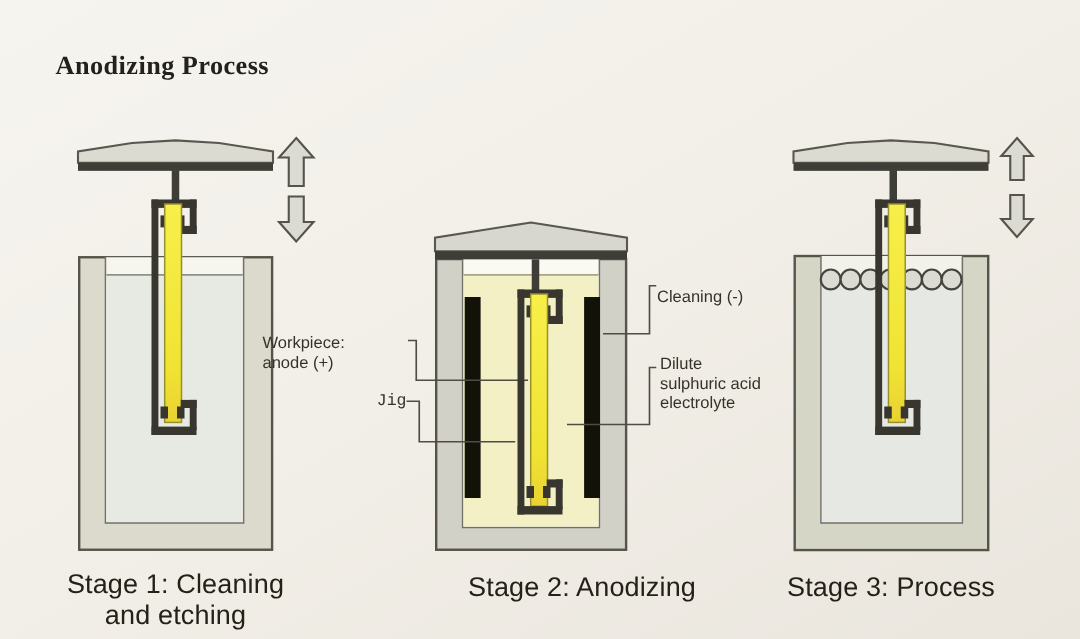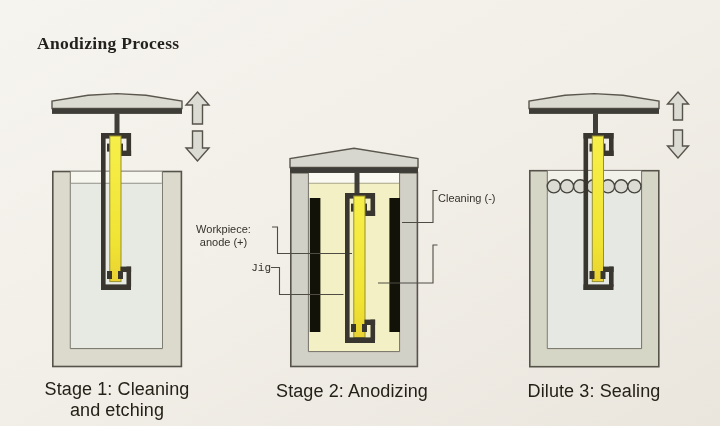--- a/index.html
+++ b/index.html
@@ -6,24 +6,24 @@
   .stage-canvas{
     position:relative;width:720px;height:426px;overflow:hidden;
     background:linear-gradient(150deg,#f6f4ef 0%,#f2efe8 48%,#eae6de 100%);
     font-family:"Liberation Sans", sans-serif;
   }
   svg.diagram{position:absolute;left:0;top:0;}
   .txt{position:absolute;color:#2d2a24;}
   .title{left:37px;top:33px;font-size:17.5px;font-weight:bold;color:#23211c;letter-spacing:.3px;font-family:Liberation Serif, serif;}
   .caption{font-size:18px;font-weight:normal;color:#242118;text-align:center;width:180px;letter-spacing:.1px;}
   .cap1{left:27px;top:379px;}
-  .cap2{left:262px;top:381px;}
+  .cap2{left:284px;top:381px;text-align:right;}
   .cap3{left:504px;top:381px;}
   .label{font-size:11px;line-height:1.2;color:#35322b;white-space:pre-line;}
-  .lbl-workpiece{left:175px;top:223px;width:97px;text-align:center;}
+  .lbl-workpiece{left:175px;top:223px;width:97px;text-align:left;}
   .lbl-jig{left:195px;top:262px;width:76px;text-align:right;font-family:Liberation Mono, monospace;}
   .lbl-cathode{left:438px;top:192px;width:120px;}
   .lbl-electrolyte{left:440px;top:237px;width:110px;}
 </style>
 </head>
 <body>
 
 <div class="stage-canvas">
 
   <svg class="diagram" width="720" height="426" viewBox="0 0 720 426">
@@ -139,17 +139,20 @@
       <polygon points="678,158 667.5,146 673.5,146 673.5,130 682.5,130 682.5,146 688.5,146" fill="#dcdbd3" stroke="#56534b" stroke-width="1.4"></polygon>
     </g>
   </svg>
 
   <div class="txt title">Anodizing Process</div>
 
   <div class="txt label lbl-workpiece">Workpiece:
 anode (+)</div>
   <div class="txt label lbl-jig">Jig</div>
   <div class="txt label lbl-cathode">Cleaning (-)</div>
+  <div class="txt label lbl-electrolyte">Dilute
+sulphuric acid
+electrolyte</div>
 
   <div class="txt caption cap1">Stage 1: Cleaning and etching</div>
   <div class="txt caption cap2">Stage 2: Anodizing</div>
-  <div class="txt caption cap3">Dilute 3: Sealing</div>
+  <div class="txt caption cap3">Stage 3: Process</div>
 </div>
 
 </body></html>

